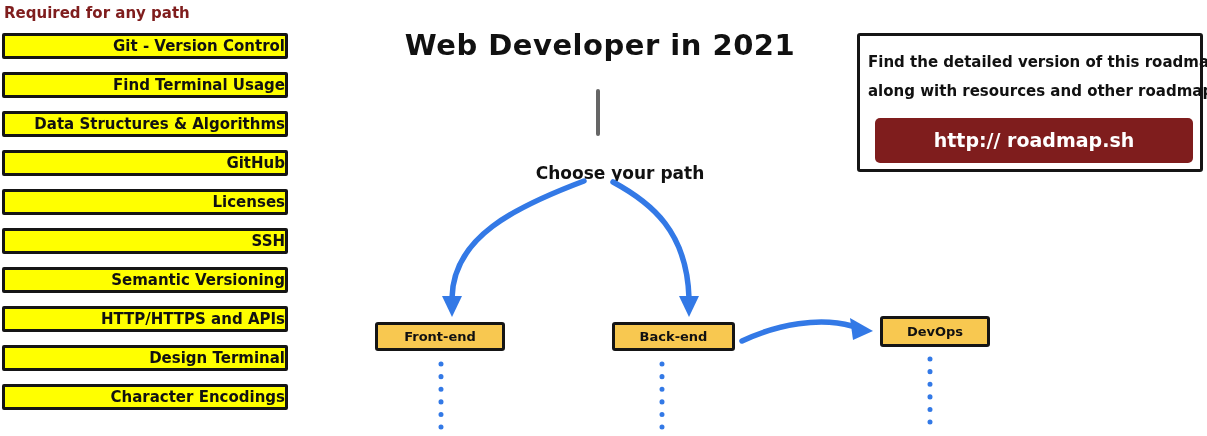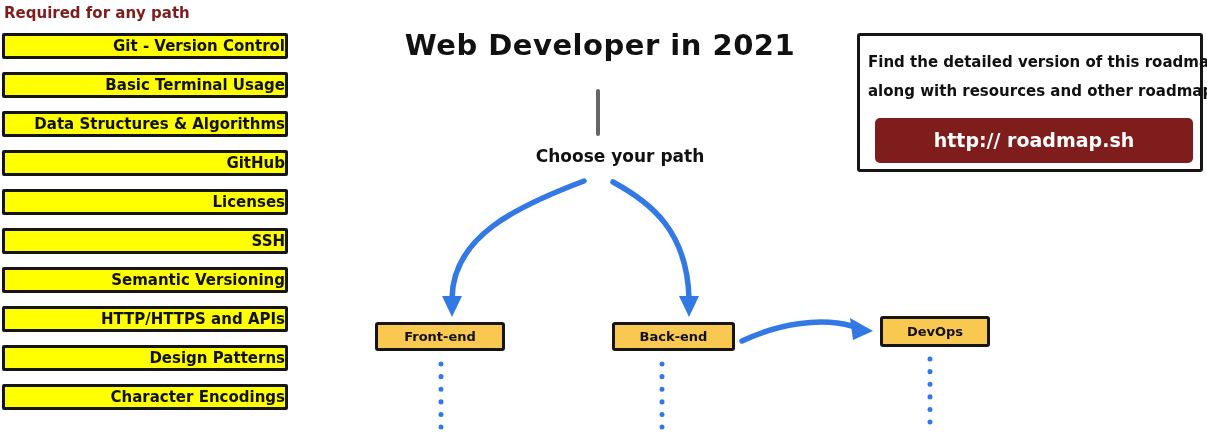--- a/index.html
+++ b/index.html
@@ -31,21 +31,21 @@
   .title {
     position: absolute; left: 388px; top: 28px; width: 424px;
     text-align: center; font-size: 29px; font-weight: 700; color: #111;
     letter-spacing: 0.5px; white-space: nowrap;
   }
   .vline {
     position: absolute; left: 596px; top: 89px; width: 4px; height: 47px;
     background: #666666; border-radius: 2px;
   }
   .choose {
-    position: absolute; left: 520px; top: 146px; width: 200px;
+    position: absolute; left: 520px; top: 163px; width: 200px;
     text-align: center; font-size: 17px; font-weight: 700; color: #111;
     white-space: nowrap;
   }
   .overlay { position: absolute; left: 0; top: 0; pointer-events: none; }
   .pbox {
     position: absolute; box-sizing: border-box;
     background: #f8c850;
     border: 3px solid #151515; border-radius: 3px;
     font-size: 13px; font-weight: 700; color: #111;
     text-align: center; line-height: 23px;
@@ -75,28 +75,28 @@
   }
 </style>
 </head>
 <body>
 
 <div class="stage">
 
   <div class="sidebar">
     <div class="sidebar-title">Required for any path</div>
     <div class="ybox">Git - Version Control</div>
-    <div class="ybox">Basic Terminal Usage</div>
+    <div class="ybox">Find Terminal Usage</div>
     <div class="ybox">Data Structures &amp; Algorithms</div>
     <div class="ybox">GitHub</div>
     <div class="ybox">Licenses</div>
     <div class="ybox">SSH</div>
     <div class="ybox">Semantic Versioning</div>
     <div class="ybox">HTTP/HTTPS and APIs</div>
-    <div class="ybox">Design Patterns</div>
+    <div class="ybox">Design Terminal</div>
     <div class="ybox">Character Encodings</div>
   </div>
 
   <div class="title">Web Developer in 2021</div>
   <div class="vline"></div>
   <div class="choose">Choose your path</div>
 
   <svg class="overlay" width="1207" height="436" viewBox="0 0 1207 436">
 
     <path d="M 584 181 C 515 207, 453 237, 452 298" fill="none" stroke-width="5.5" stroke-linecap="round" stroke="#3379e6"></path>

